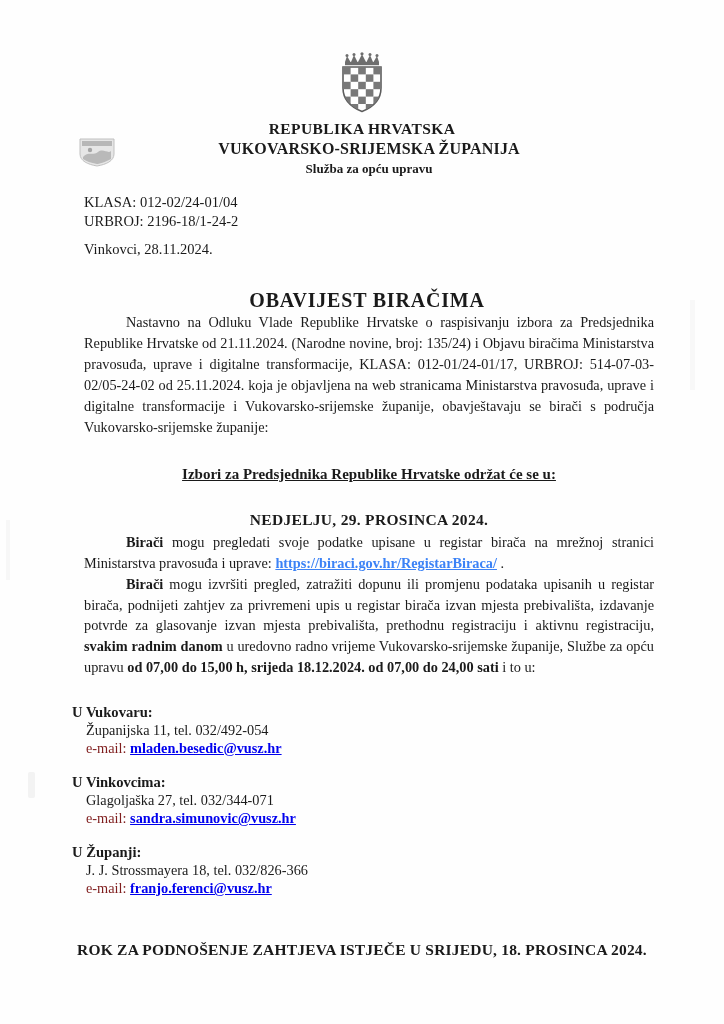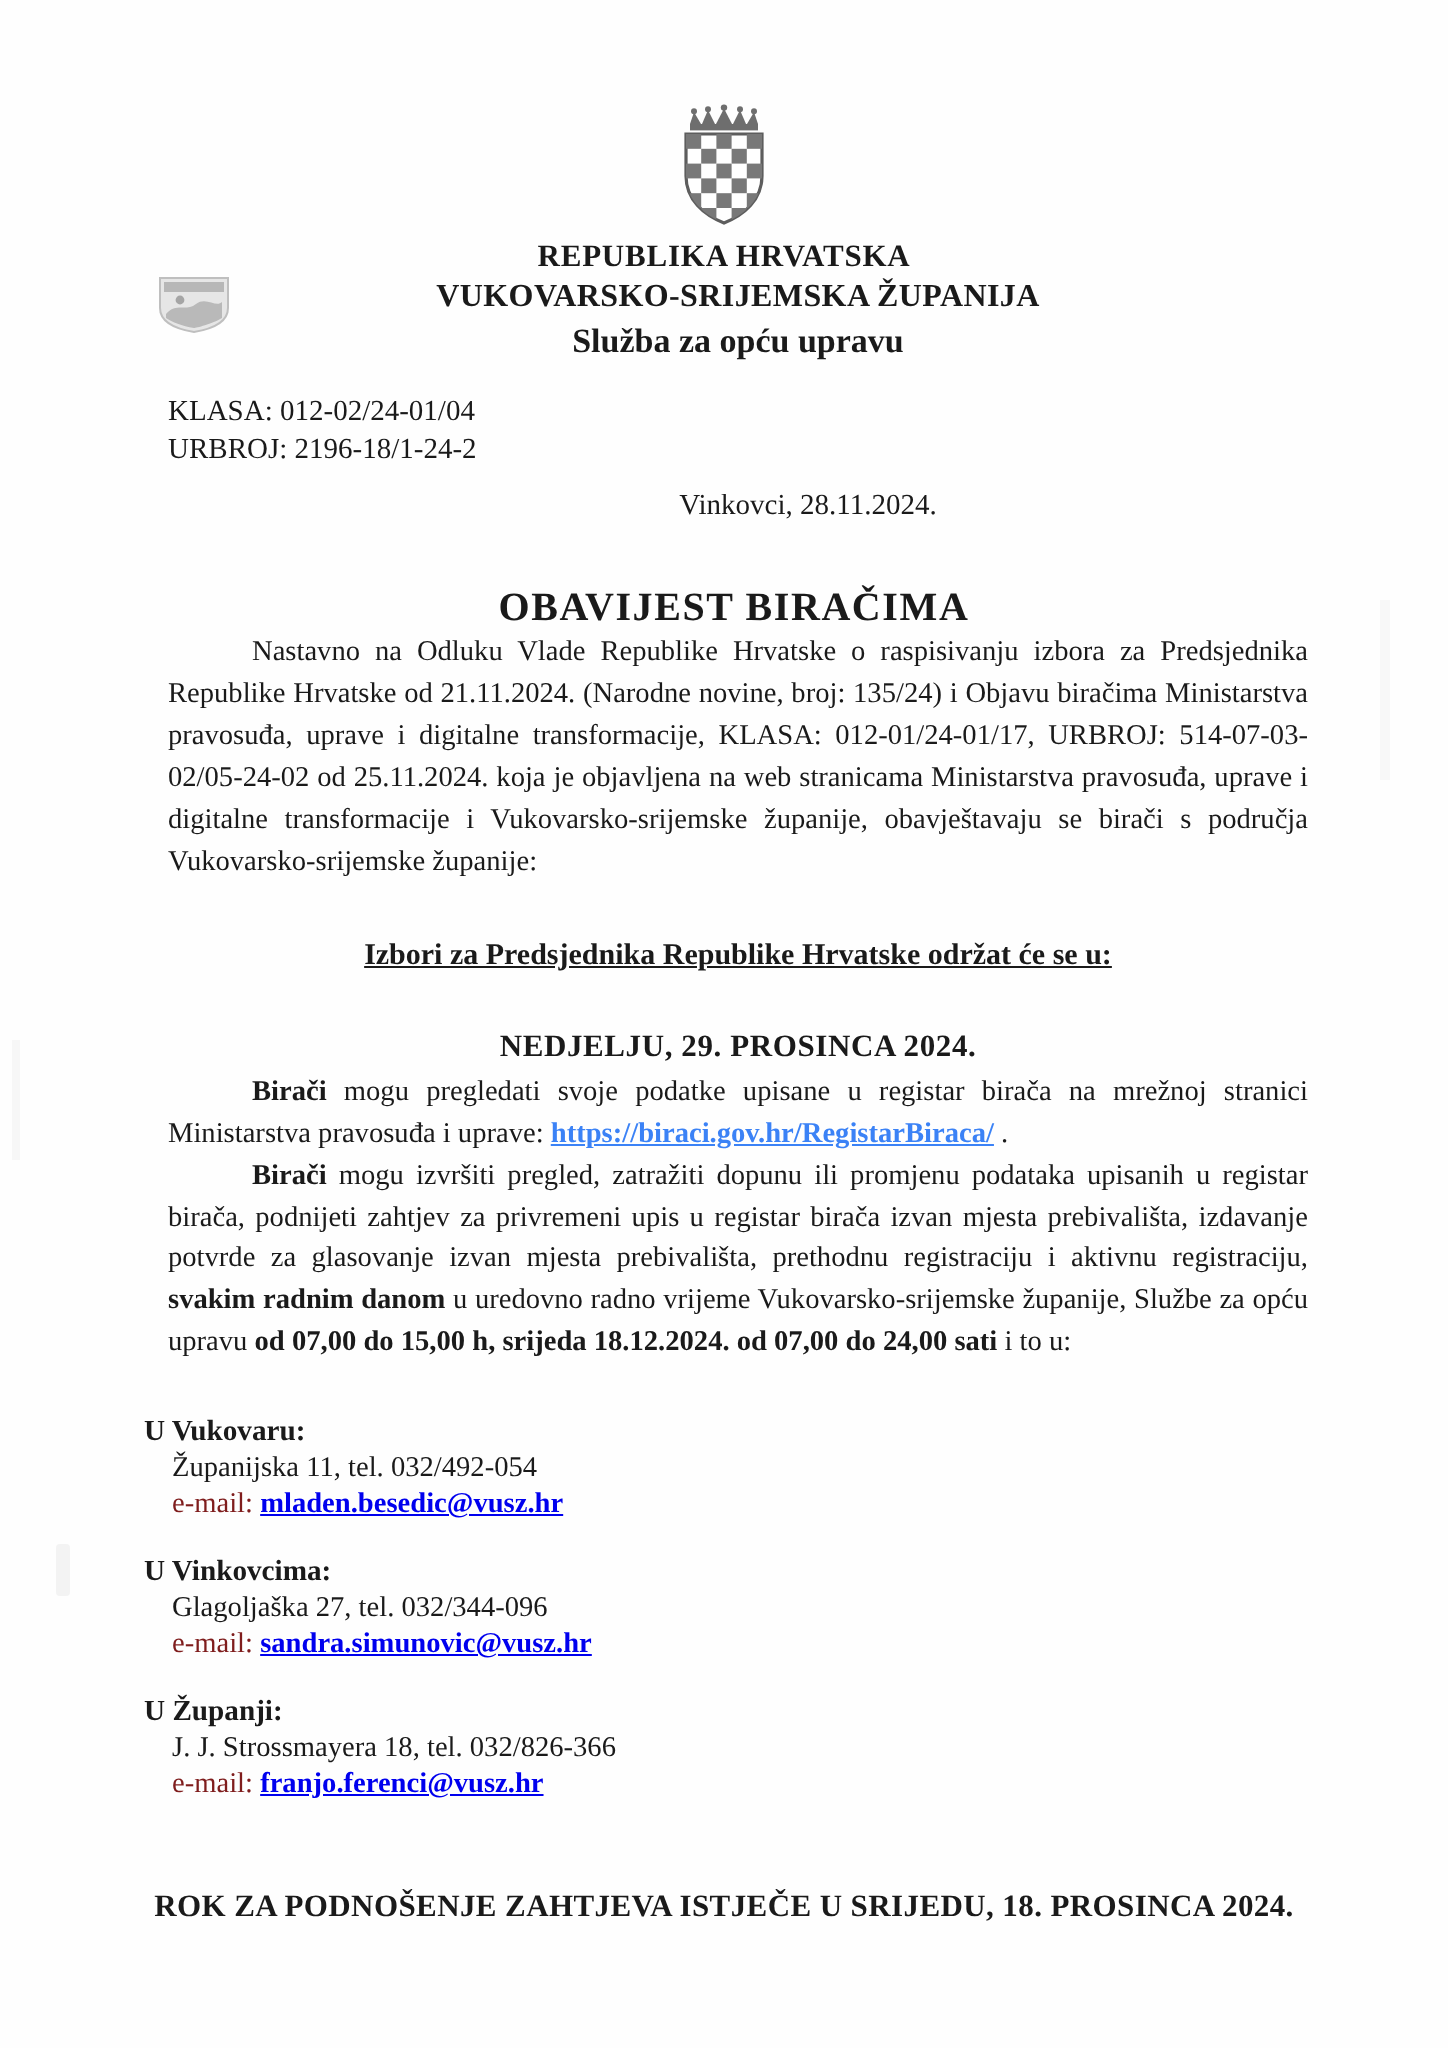--- a/index.html
+++ b/index.html
@@ -65,33 +65,33 @@
   }
 
   .county-line {
     font-size: 16px;
     font-weight: bold;
     letter-spacing: .2px;
     margin: 0;
   }
 
   .dept-line {
-    font-size: 17px;
+    font-size: 13px;
     font-weight: bold;
     margin: 3px 0 0 0;
     padding-left: 14px;
   }
 
   
   .refs {
     margin: 16px 0 0 84px;
     font-size: 14.5px;
     line-height: 1.32;
   }
-  .refs .place { margin-top: 9px; text-align: center; }
+  .refs .place { margin-top: 9px; }
 
   
   .doc-title {
     text-align: center;
     font-size: 20px;
     font-weight: bold;
     letter-spacing: .8px;
     margin: 30px 0 0 0;
     padding-left: 10px;
   }
@@ -269,21 +269,21 @@
 
     <div class="office">
       <div class="office-city">U Vukovaru:</div>
       <div class="office-addr">Županijska 11, tel. 032/492-054</div>
       <div class="office-mail"><span class="mail-label">e-mail:</span>
         <a class="mail-addr" href="#">mladen.besedic@vusz.hr</a></div>
     </div>
 
     <div class="office">
       <div class="office-city">U Vinkovcima:</div>
-      <div class="office-addr">Glagoljaška 27,  tel. 032/344-096</div>
+      <div class="office-addr">Glagoljaška 27,  tel. 032/344-071</div>
       <div class="office-mail"><span class="mail-label">e-mail:</span>
         <a class="mail-addr" href="#">sandra.simunovic@vusz.hr</a></div>
     </div>
 
     <div class="office">
       <div class="office-city">U Županji:</div>
       <div class="office-addr">J. J. Strossmayera 18,  tel. 032/826-366</div>
       <div class="office-mail"><span class="mail-label">e-mail:</span>
         <a class="mail-addr" href="#">franjo.ferenci@vusz.hr</a></div>
     </div>

